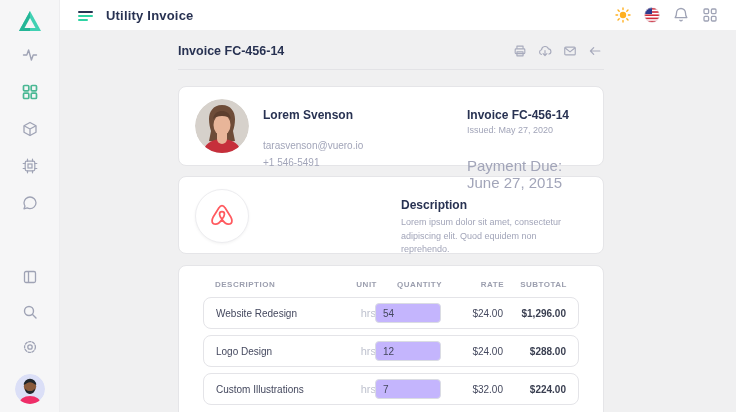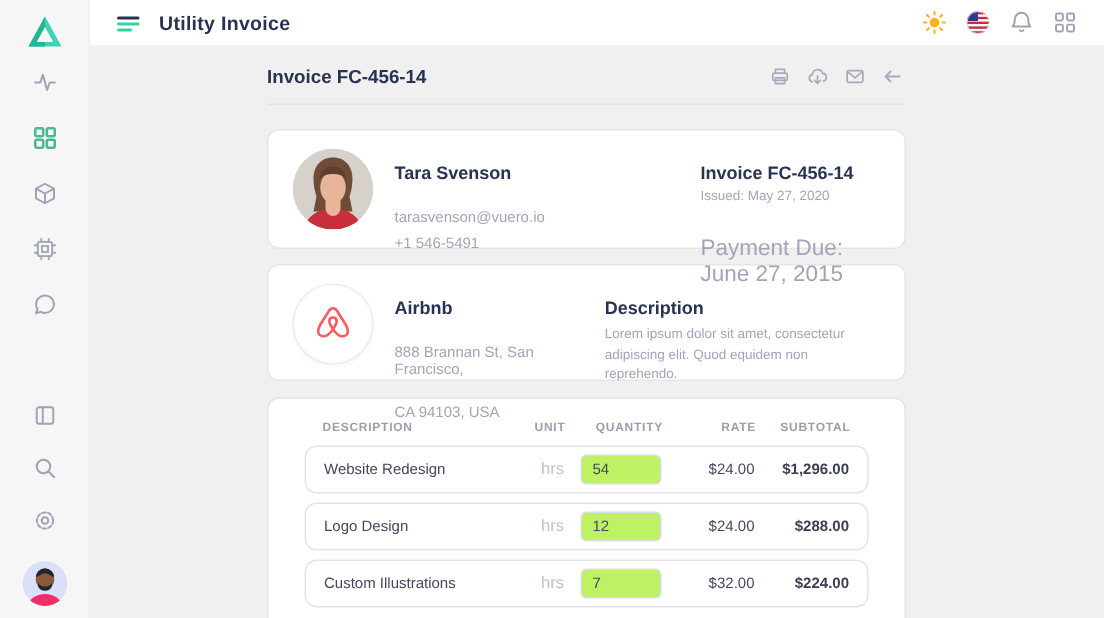--- a/index.html
+++ b/index.html
@@ -75,23 +75,23 @@
     font-size:8px; font-weight:700; color:#9b9eae; letter-spacing:.5px; text-transform:uppercase;
   }
   .thead span.r, .trow .r { text-align:right; }
   .trow {
     margin:6px 4px 0; padding:0 12px; height:32px;
     background:#fff; border:1px solid #e4e4e8; border-radius:8px;
   }
   .trow .dsc { font-size:10px; color:#44485e; }
   .trow .unit { font-size:11px; color:#bfc2cf; text-align:right; }
   .qty-in {
-    width:54px; height:20px; border:1px solid #dadce3; border-radius:4px;
+    width:66px; height:20px; border:1px solid #dadce3; border-radius:4px;
     font-family:"Liberation Sans", sans-serif; font-size:10px; color:#44485e;
-    padding:0 0 0 7px; justify-self:end; outline:none; background:#bef264;
+    padding:0 0 0 7px; justify-self:end; outline:none; background:#c4b5fd;
   }
   .trow .rate { font-size:10px; color:#44485e; }
   .trow .sbt { font-size:10px; color:#3a3f51; font-weight:700; }
 </style>
 </head>
 <body>
 
 <div class="sidebar">
   <div class="logo">
     <svg width="24" height="22" viewBox="0 0 24 22">
@@ -224,42 +224,37 @@
         <svg viewBox="0 0 54 54" width="54" height="54">
           <circle cx="27" cy="27" r="27" fill="#d6d1cb"></circle>
           <path d="M27 6 c-9 0-13 7-13 14 0 5 1 9 2 12 l-2 10 h26 l-2-10 c1-3 2-7 2-12 0-7-4-14-13-14 Z" fill="#6e4c38"></path>
           <ellipse cx="27" cy="26" rx="8.5" ry="10.5" fill="#e8b599"></ellipse>
           <path d="M18 20 c1-6 5-8 9-8 s8 2 9 8 c-2-2-5-3-9-3 s-7 1-9 3 Z" fill="#5d3f2e"></path>
           <path d="M8 54 a19 14 0 0 1 38 0 Z" fill="#c62f3b"></path>
           <path d="M22 34 h10 v6 a5 5 0 0 1 -10 0 Z" fill="#e8b599"></path>
         </svg>
       </span>
       <span class="who">
-        <span class="nm" style="display:block">Tara Svenson</span>
+        <span class="nm" style="display:block">Lorem Svenson</span>
         <span class="sub" style="display:block">tarasvenson@vuero.io</span>
         <span class="sub2" style="display:block">+1 546-5491</span>
       </span>
       <span class="meta">
         <span class="nm" style="display:block">Invoice FC-456-14</span>
         <span class="sub" style="display:block">Issued: May 27, 2020</span>
         <span class="sub2" style="display:block">Payment Due: June 27, 2015</span>
       </span>
     </div>
 
     <div class="card company">
       <span class="brandcircle">
         <svg width="28" height="28" viewBox="0 0 24 24" fill="none" stroke="#ff5a5f" stroke-width="1.5" stroke-linecap="round" stroke-linejoin="round">
           <path d="M6.6 19 c-2 0-3.1-1.4-3.1-3 0-.9.4-2 1.1-3.4 L9.4 5 c.7-1.3 1.5-2 2.6-2 s1.9.7 2.6 2 l4.8 7.6 c.7 1.4 1.1 2.5 1.1 3.4 0 1.6-1.1 3-3.1 3 -1.7 0-3.5-1.4-5.4-3.9 C10.1 17.6 8.3 19 6.6 19 Z"></path>
           <path d="M12 14.8 c-1.4-1.9-2.1-3.3-2.1-4.4 0-1.3.8-2.1 2.1-2.1 s2.1.8 2.1 2.1 c0 1.1-.7 2.5-2.1 4.4 Z"></path>
         </svg>
-      </span>
-      <span class="who">
-        <span class="nm" style="display:block">Airbnb</span>
-        <span class="sub" style="display:block">888 Brannan St, San Francisco,</span>
-        <span class="sub" style="display:block">CA 94103, USA</span>
       </span>
       <span class="desc">
         <span class="ttl" style="display:block">Description</span>
         <span class="bd" style="display:block">Lorem ipsum dolor sit amet, consectetur adipiscing elit. Quod equidem non reprehendo.</span>
       </span>
     </div>
 
     <div class="card table">
       <div class="tgrid thead">
         <span>DESCRIPTION</span>

